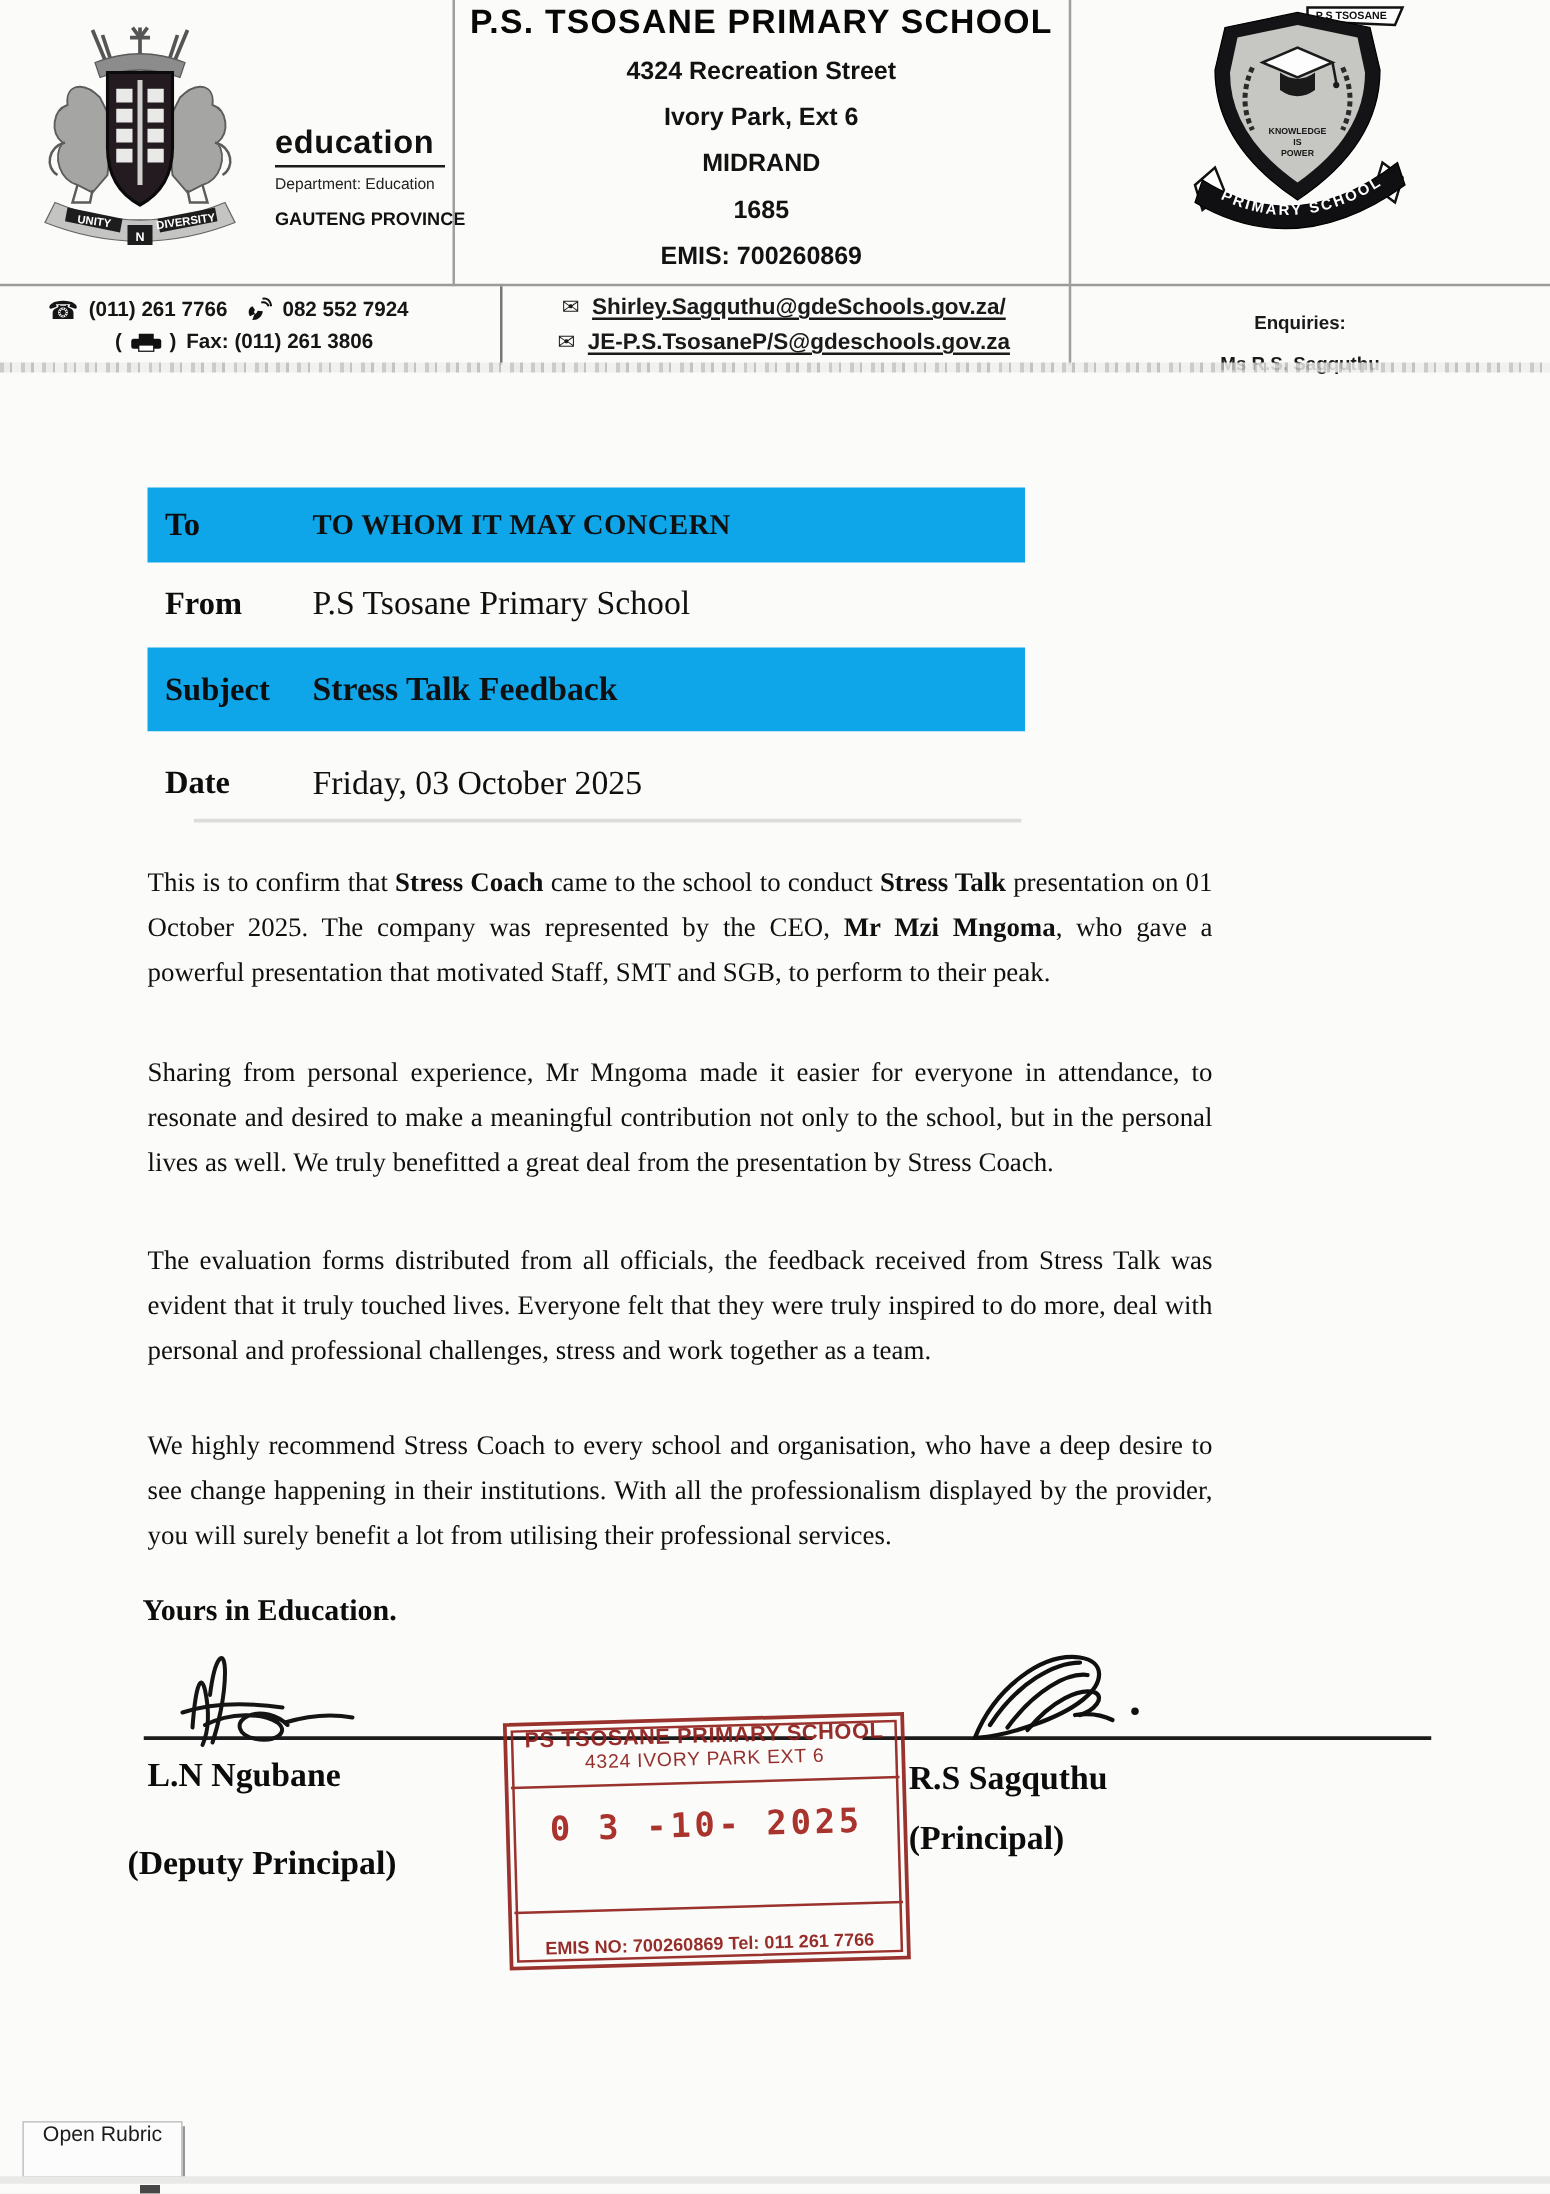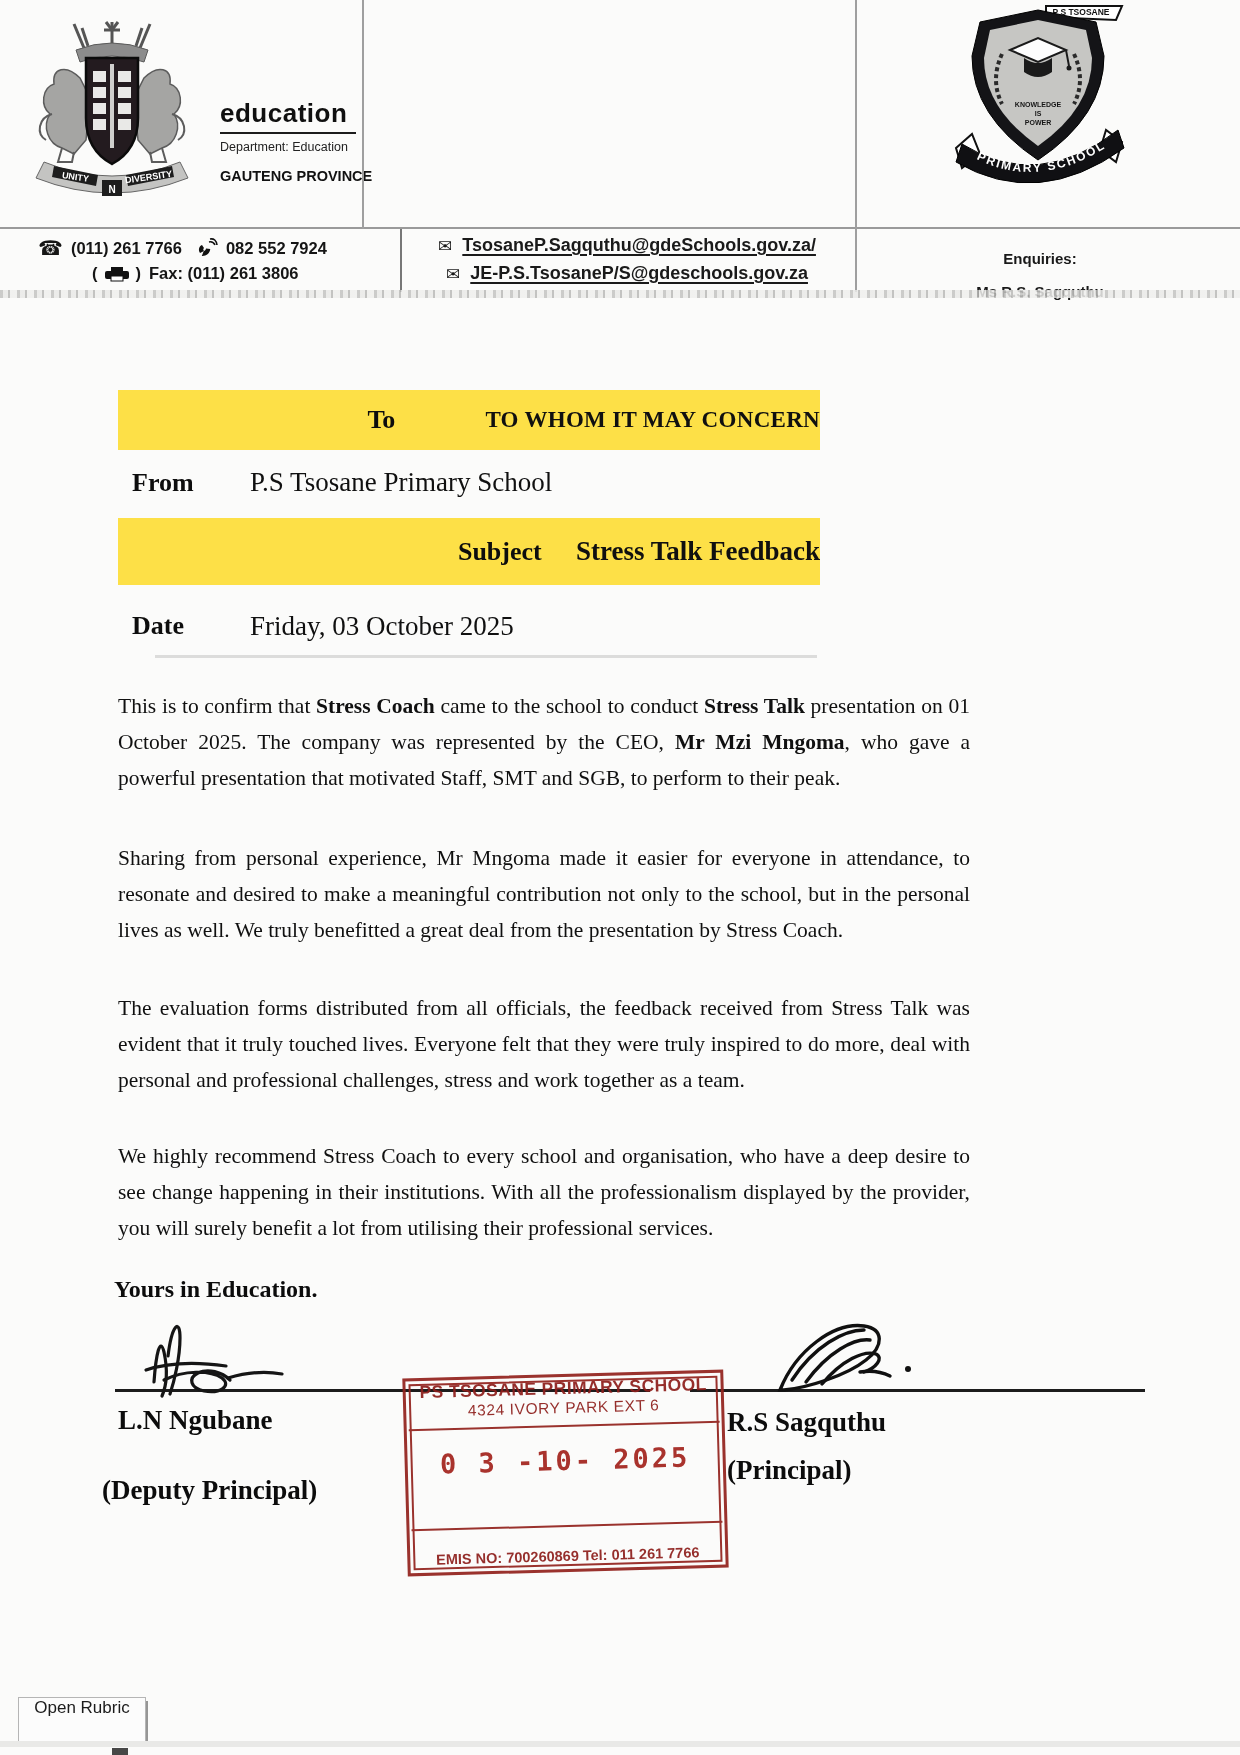--- a/index.html
+++ b/index.html
@@ -29,21 +29,21 @@
 
   .phone-row{display:flex;align-items:center;gap:8px;font-size:16.5px;font-weight:bold;color:#151515;}
   .enq{font-size:15px;font-weight:bold;text-align:center;color:#191919;}
 
   .speckle{height:8px;width:100%;
     background:repeating-linear-gradient(90deg,#c3c3c1 0 3px,#e9e9e7 3px 8px,#b9b9b7 8px 10px,#efefed 10px 17px);
     opacity:.85;}
 
   
   .meta-row{display:flex;align-items:center;width:702px;left:118px;}
-  .meta-shade{background:#fde047;justify-content:flex-end;}
+  .meta-shade{background:#0ea5e9;}
   .meta-label{font-family:"Liberation Serif", serif;font-weight:bold;font-size:26px;
     padding-left:14px;width:118px;color:#0d0d0d;}
   .meta-value{font-family:"Liberation Serif", serif;font-size:27px;color:#101010;}
   .v-bold{font-weight:bold;}
   .v-caps{font-size:23px;letter-spacing:.3px;font-weight:bold;}
 
   
   .para{width:852px;left:118px;text-align:justify;font-size:21.5px;line-height:36px;
     font-family:"Liberation Serif", serif;color:#101010;}
   .para b{font-weight:bold;}
@@ -146,23 +146,33 @@
     <span style="font-weight:bold;">(</span>
     <svg width="26" height="16" viewBox="0 0 26 16" style="margin:0 -2px;">
       <rect x="1" y="5" width="24" height="8" rx="2" fill="#111"></rect>
       <rect x="7" y="1" width="12" height="5" fill="#111"></rect>
       <rect x="7" y="10" width="12" height="5" fill="#fff" stroke="#111"></rect>
     </svg>
     <span style="font-weight:bold;">)</span>
     <span>Fax: (011) 261 3806</span>
   </div>
 
+  <div class="abs" style="left:365px;top:2px;width:488px;">
+    <div class="school-name">P.S. TSOSANE PRIMARY SCHOOL</div>
+    <div class="addr" style="margin-top:6px;">
+      <div>4324 Recreation Street</div>
+      <div>Ivory Park, Ext 6</div>
+      <div>MIDRAND</div>
+      <div>1685</div>
+      <div>EMIS: 700260869</div>
+    </div>
+  </div>
   <div class="abs email-row" style="left:402px;top:235px;width:450px;">
     <span class="glyph" style="font-size:17px;">✉</span>
-    <span class="email-text">TsosaneP.Sagquthu@gdeSchools.gov.za/</span>
+    <span class="email-text">Shirley.Sagquthu@gdeSchools.gov.za/</span>
   </div>
   <div class="abs email-row" style="left:402px;top:263px;width:450px;">
     <span class="glyph" style="font-size:17px;">✉</span>
     <span class="email-text">JE-P.S.TsosaneP/S@gdeschools.gov.za</span>
   </div>
 
   <svg class="abs" style="left:950px;top:2px;" width="178" height="212" viewBox="0 0 178 212">
     <path d="M96 4 L172 4 L166 18 L96 15 Z" fill="#fff" stroke="#111" stroke-width="2"></path>
     <text x="131" y="13" font-size="8.5" font-weight="bold" fill="#111" text-anchor="middle">P S TSOSANE</text>
     <path d="M30 20 L88 8 L146 20 L154 54 Q154 114 88 158 Q22 114 22 54 Z" fill="#141417" stroke="#000"></path>

